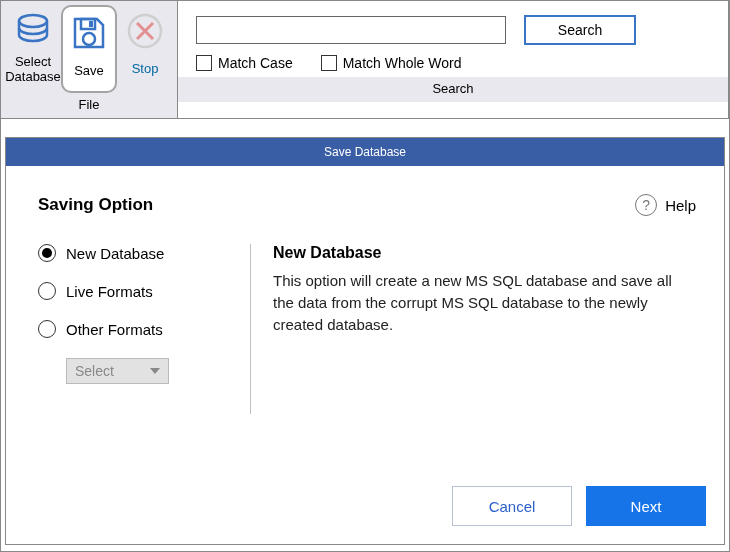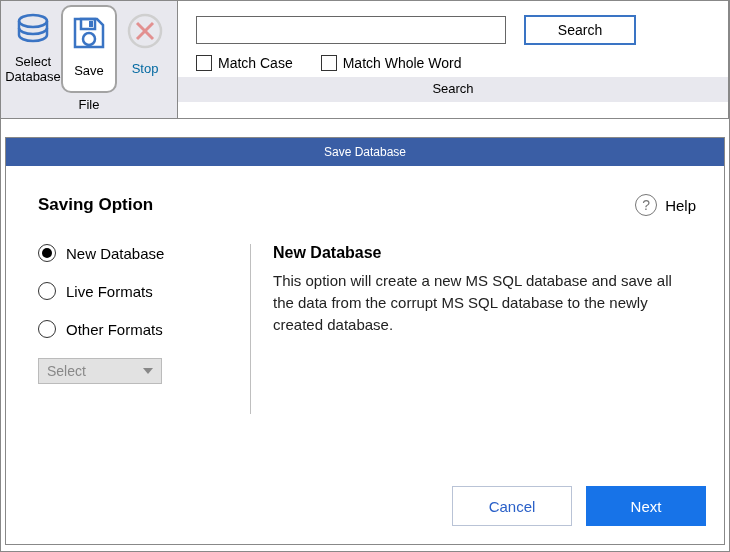--- a/index.html
+++ b/index.html
@@ -31,21 +31,21 @@
   .dialog-body { flex: 1; display: flex; flex-direction: column; padding: 28px 28px 8px 32px; }
   .dialog-header-row { display: flex; justify-content: space-between; align-items: center; margin-bottom: 22px; }
   .dialog-heading { font-weight: 700; font-size: 17px; }
   .help { display: flex; align-items: center; gap: 8px; font-size: 15px; cursor: pointer; }
   .help-icon { width: 22px; height: 22px; border: 1.5px solid #777; border-radius: 50%; display: flex; align-items: center; justify-content: center; color: #777; font-size: 14px; }
   .content-row { display: flex; gap: 0; flex: 1; }
   .options-col { width: 212px; padding-top: 6px; }
   .radio-row { display: flex; align-items: center; gap: 10px; margin-bottom: 20px; font-size: 15px; cursor: pointer; }
   .radio { width: 18px; height: 18px; border: 1.5px solid #333; border-radius: 50%; position: relative; }
   .radio.checked::after { content: ""; position: absolute; inset: 3px; background: #000; border-radius: 50%; }
-  .select-box { width: 124px; height: 26px; background: #e2e2e2; border: 1px solid #bbb; display: flex; align-items: center; justify-content: space-between; padding: 0 8px; color: #888; font-size: 14px; }
+  .select-box { margin-left: 28px; width: 103px; height: 26px; background: #e2e2e2; border: 1px solid #bbb; display: flex; align-items: center; justify-content: space-between; padding: 0 8px; color: #888; font-size: 14px; }
   .chev { width: 0; height: 0; border-left: 5px solid transparent; border-right: 5px solid transparent; border-top: 6px solid #888; }
   .divider { width: 1px; background: #bfbfbf; margin: 6px 22px 50px 0; }
   .desc-col { flex: 1; padding-top: 6px; }
   .desc-title { font-weight: 700; font-size: 16px; margin-bottom: 8px; }
   .desc-text { font-size: 15px; line-height: 1.45; color: #222; }
   .dialog-footer { display: flex; justify-content: flex-end; gap: 14px; padding: 14px 18px 18px 0; }
   .btn { width: 120px; height: 40px; font-size: 15px; cursor: pointer; border: none; }
   .btn-cancel { background: #fff; border: 1px solid #b9c3d6; color: #2a60c8; }
   .btn-next { background: #1773e8; color: #fff; }
 </style>

